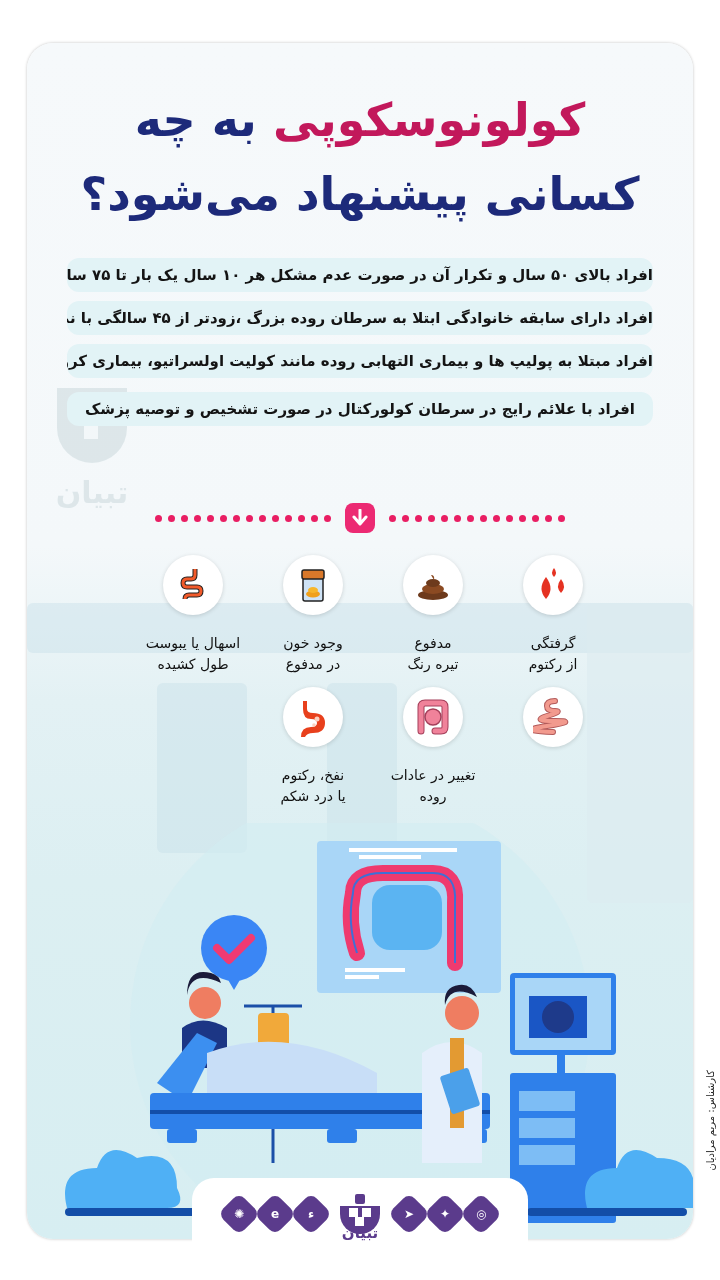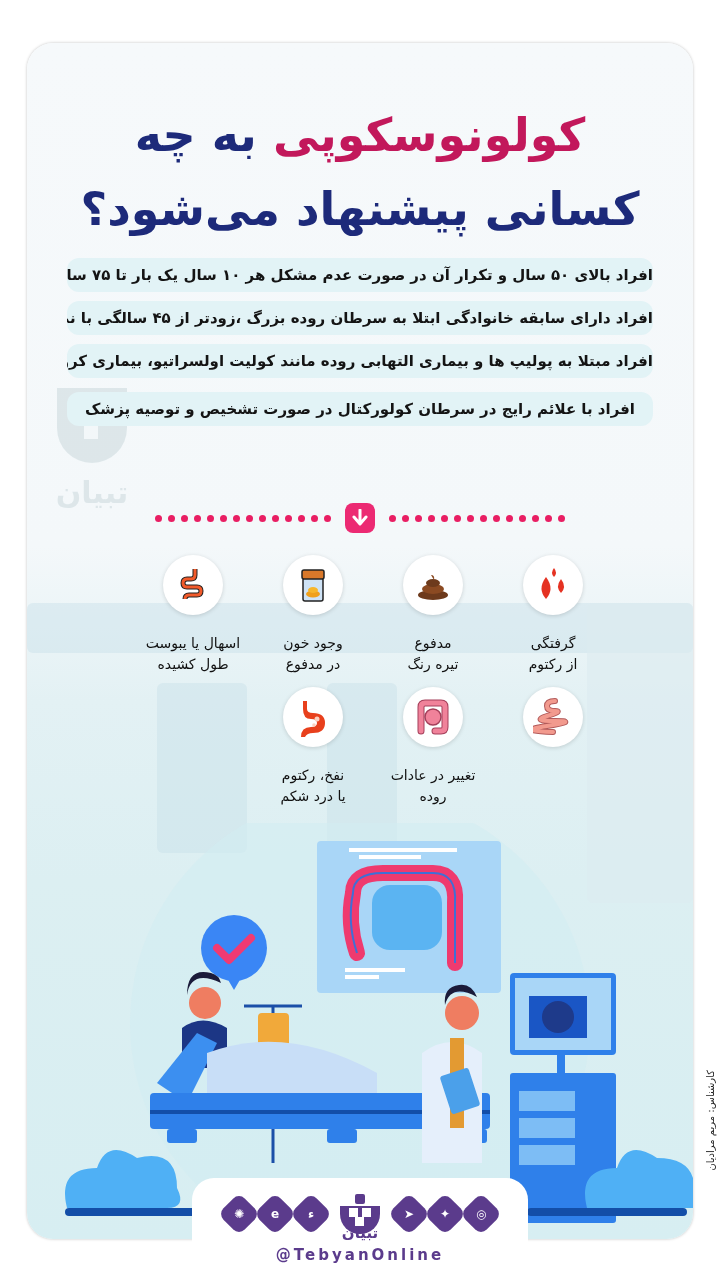--- a/index.html
+++ b/index.html
@@ -10,21 +10,21 @@
     position: absolute; left: 27px; top: 43px; width: 666px; height: 1196px;
     border-radius: 26px;
     background: linear-gradient(180deg, #f6f9fb 0%, #f4f8fa 42%, #e3f1f4 55%, #dcefF2 70%, #d7eef2 100%);
     box-shadow: 0 0 3px rgba(0,0,0,0.25);
     overflow: hidden;
   }
   
   .bg-shape { position: absolute; background: rgba(200,225,232,0.45); border-radius: 6px; }
 
   .title {
-    position: absolute; top: 55px; left: 0; width: 100%;
+    position: absolute; top: 40px; left: 0; width: 100%;
     text-align: center; direction: rtl;
     font-family: "DejaVu Sans", sans-serif; font-weight: bold;
     font-size: 46px; line-height: 74px; color: #1d2a7a;
   }
   .title .accent { color: #c2185b; }
 
   .pills { position: absolute; left: 40px; top: 215px; width: 586px; direction: rtl; }
   .pill {
     height: 34px; margin-bottom: 9px; border-radius: 12px;
     background: #e2f3f6; color: #141414;
@@ -290,16 +290,15 @@
         <span class="glyph">➤</span>
       </div>
     <div class="social">
         <span class="glyph">✦</span>
       </div>
     <div class="social">
         <span class="glyph">◎</span>
       </div>
   </div>
   <div class="brand-name">تبیان</div>
-  <div class="handle">@TebyanOnline</div>
 </div>
 
 <div class="credit">کارشناس: مریم مرادیان</div>
 
 </body></html>

